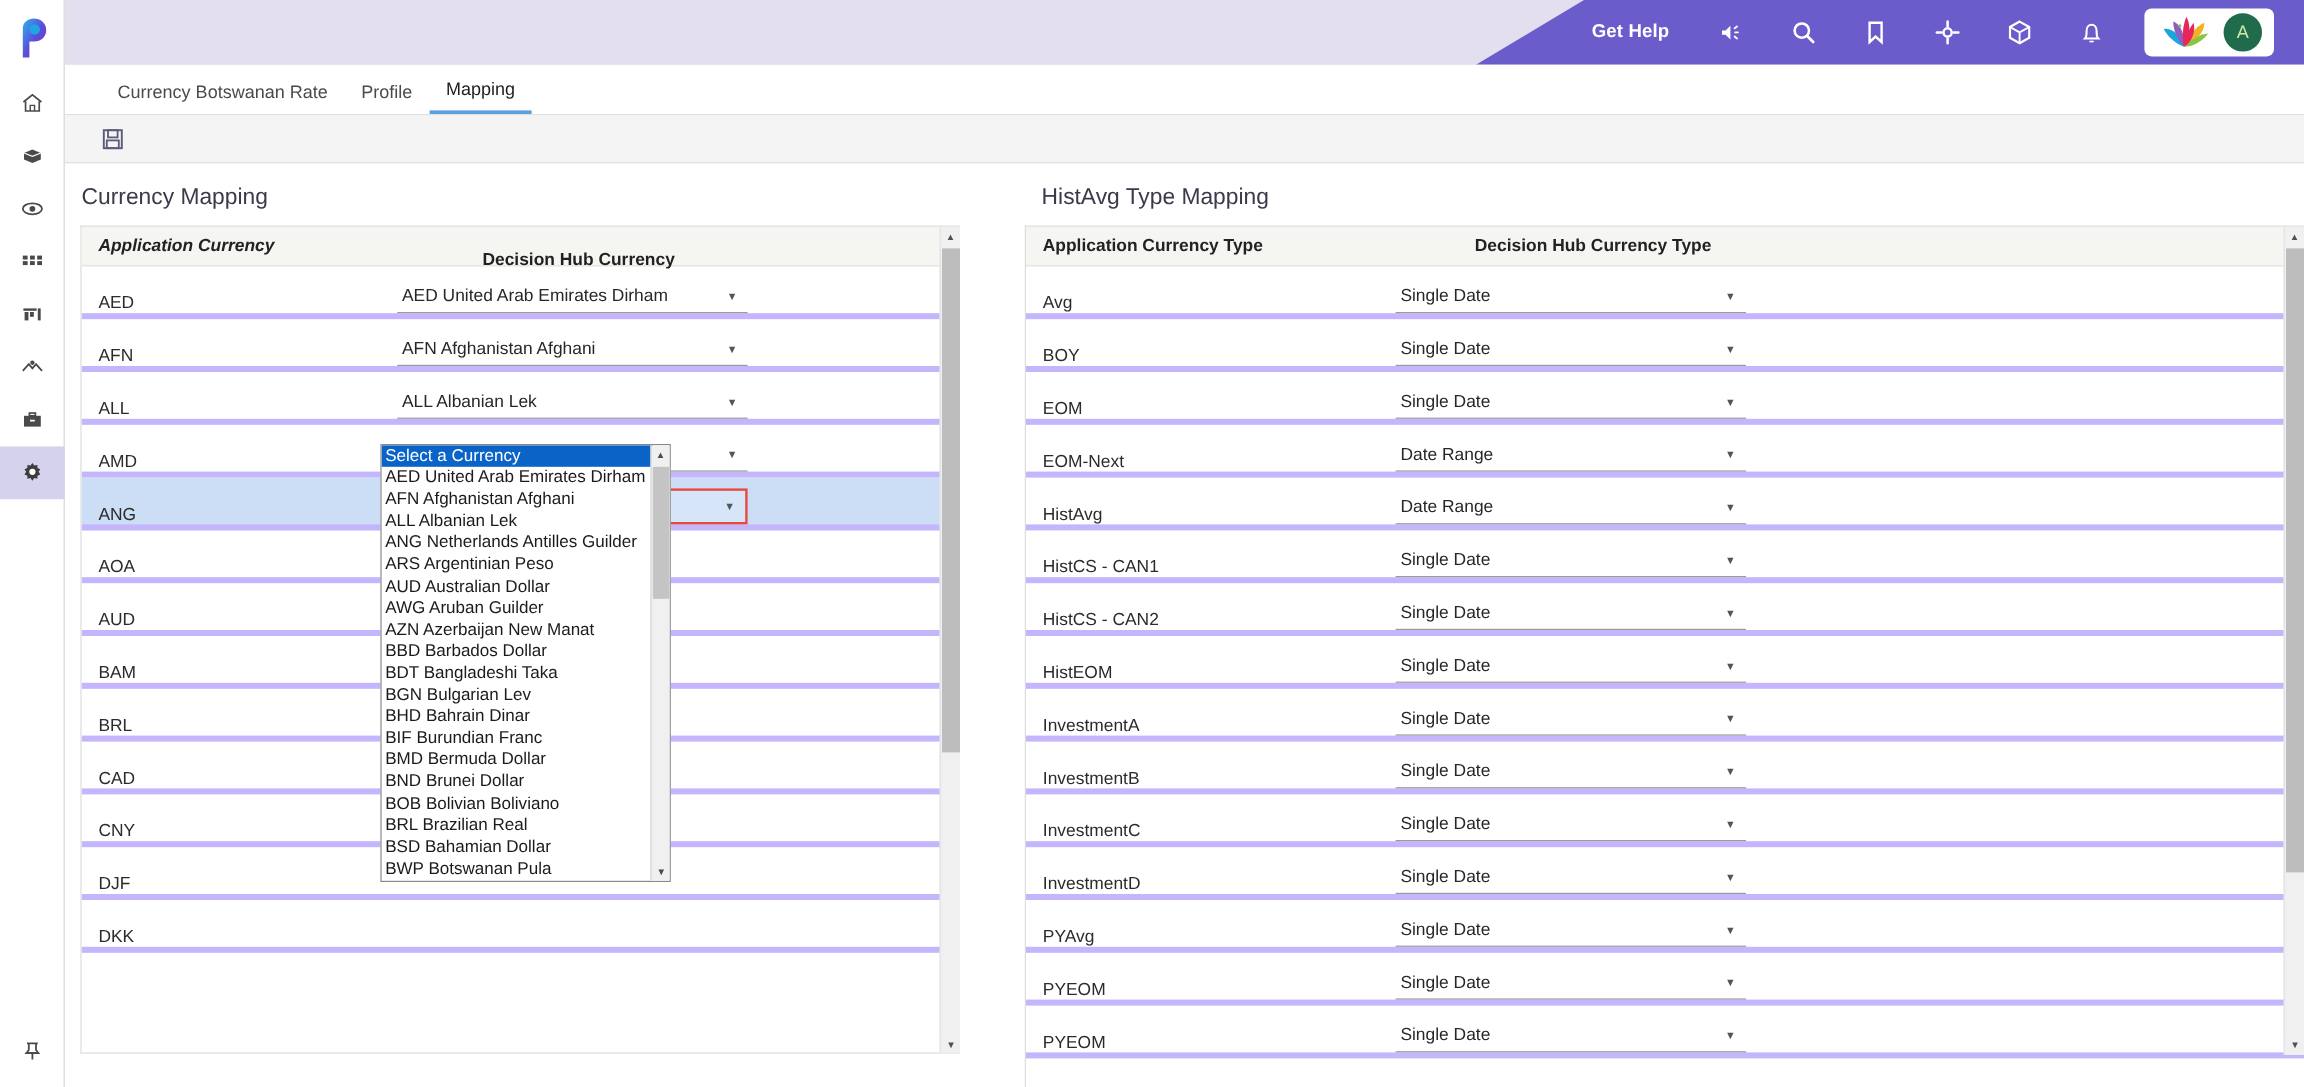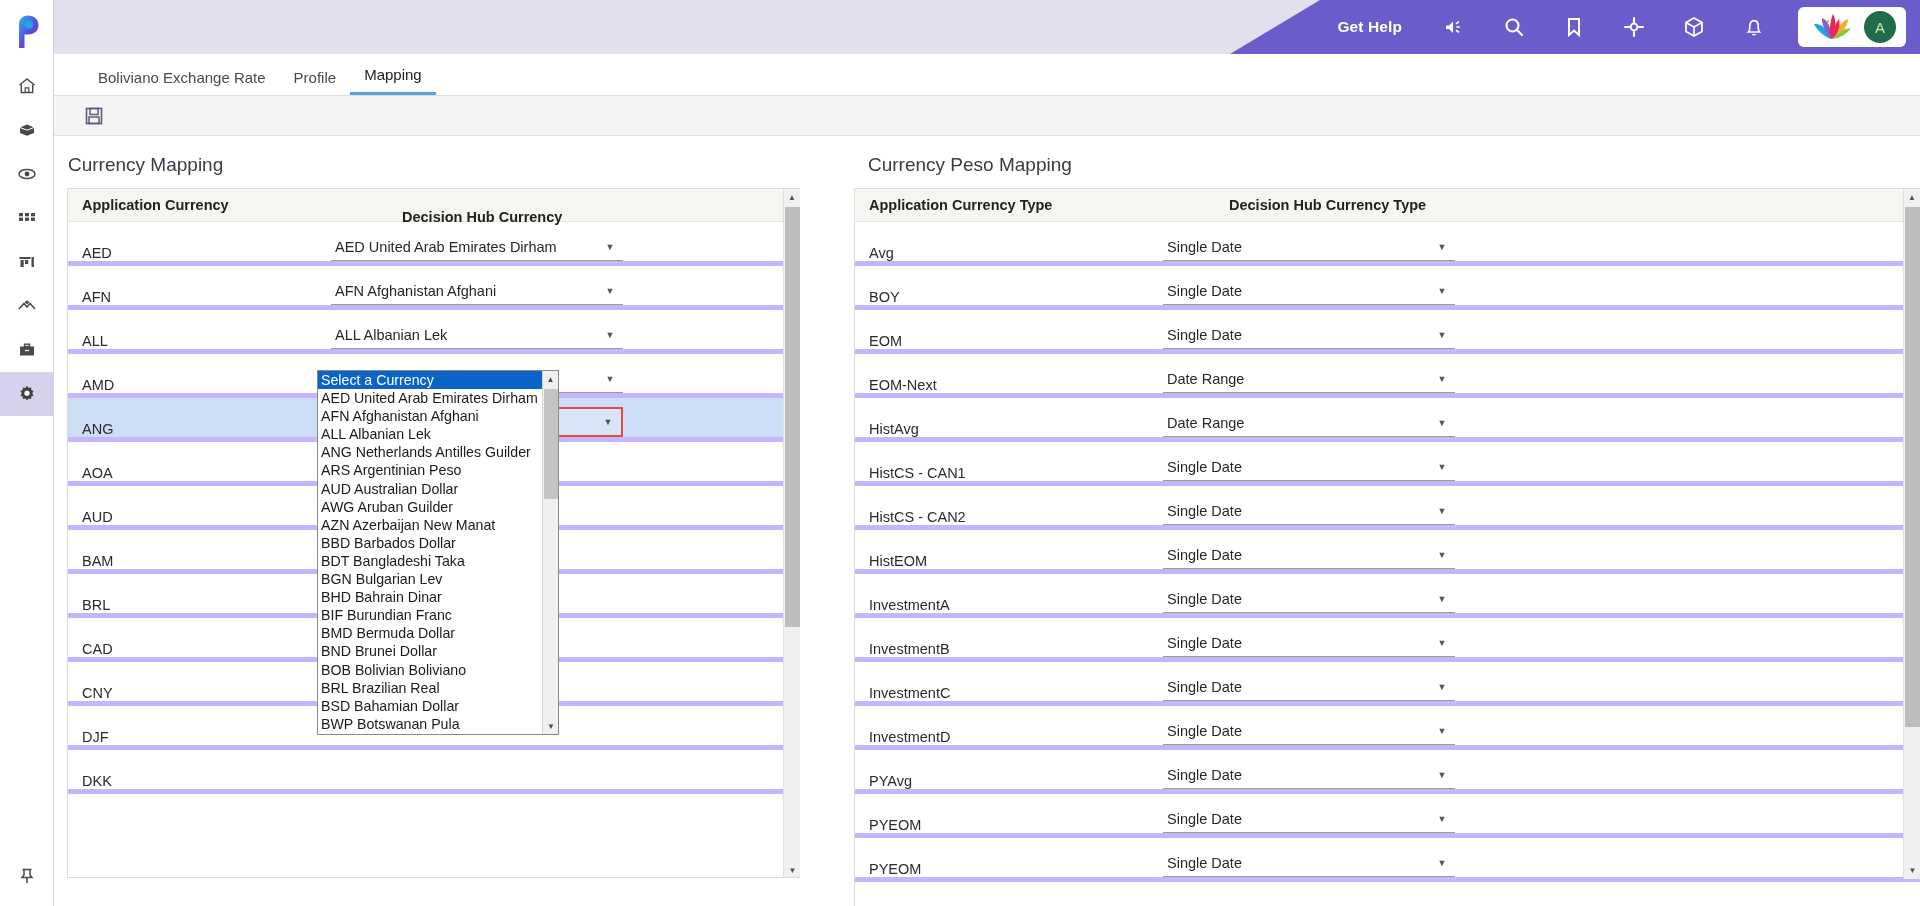--- a/index.html
+++ b/index.html
@@ -31,21 +31,21 @@
     position:absolute; left:54px; top:0; width:1866px; height:54px;
     background:#e3dfee; z-index:20;
   }
   #topbar-purple{
     position:absolute; right:0; top:0; height:54px; width:690px;
     background:#6b5ccc;
     clip-path: polygon(90px 0, 100% 0, 100% 100%, 0 100%);
   }
   #topbar-right{
     position:absolute; right:0; top:0; height:54px;
-    display:flex; align-items:center; gap:0px; padding-right:10px;
+    display:flex; align-items:center; gap:0px; padding-right:21px;
   }
   .gethelp{
     color:#ffffff; font-size:15.5px; font-weight:bold; padding:0 22px; cursor:pointer;
     letter-spacing:0.1px;
   }
   .topicon{
     width:60px;height:54px;display:flex;align-items:center;justify-content:center;
     color:#fff; cursor:pointer;
   }
   #profile-chip{
@@ -283,42 +283,42 @@
           <circle cx="19.5" cy="9.5" r="1.3" fill="#8bc53f"></circle>
           <circle cx="38" cy="18" r="1.2" fill="#8bc53f"></circle>
         </g>
       </svg>
       <div class="avatar">A</div>
     </div>
   </div>
 </div>
 
 <div id="tabbar">
-  <div class="tab">Boliviano Exchange Rate</div>
+  <div class="tab">Currency Botswanan Rate</div>
   <div class="tab">Profile</div>
   <div class="tab active">Mapping</div>
 </div>
 
 <div id="toolbar">
   <div class="tool-btn">
     <svg width="20" height="20" viewBox="0 0 20 20">
       <rect x="2.5" y="2.5" width="15" height="15" fill="none" stroke="#5b5b7a" stroke-width="1.6"></rect>
       <rect x="6" y="2.5" width="8" height="6" fill="none" stroke="#5b5b7a" stroke-width="1.5"></rect>
       <rect x="5" y="11" width="10" height="6.5" fill="none" stroke="#5b5b7a" stroke-width="1.5"></rect>
     </svg>
   </div>
 </div>
 
 <div id="main">
 
   <div class="panel" style="width:800px;">
     <div class="panel-title">Currency Mapping</div>
     <div class="grid-wrap" style="margin-left:13px; width:733px; height:690px;">
       <div class="grid-head">
-        <div class="th" style="width:320px;">Application Currency</div>
+        <div class="th" style="width:320px;font-style:italic;">Application Currency</div>
         <div class="th" style="width:380px;margin-top:23px;">Decision Hub Currency</div>
       </div>
       <div class="grid-body" id="left-rows">
           <div class="row">
             <div class="cell-code" style="width: 255px;">AED</div>
             <div class="cell-sel" style="width: 300px;">
               <div class="sel-box">
                 <span class="val">AED United Arab Emirates Dirham</span>
                 <span class="caret">▼</span>
               </div>
@@ -396,21 +396,21 @@
 
       <div class="vscroll" style="height:690px;">
         <div class="arrow">▲</div>
         <div class="thumb" style="top:18px; height:420px;"></div>
         <div class="arrow" style="position:absolute;bottom:0;left:0;width:17px;">▼</div>
       </div>
     </div>
   </div>
 
   <div class="panel" style="width:1066px;">
-    <div class="panel-title">Currency Peso Mapping</div>
+    <div class="panel-title">HistAvg Type Mapping</div>
     <div class="grid-wrap" style="margin-left:0px; width:1066px; height:740px; border-right:none;">
       <div class="grid-head">
         <div class="th" style="width:360px;">Application Currency Type</div>
         <div class="th" style="width:500px;">Decision Hub Currency Type</div>
       </div>
       <div class="grid-body" id="right-rows">
           <div class="row">
             <div class="cell-code" style="width: 300px;">Avg</div>
             <div class="cell-sel" style="width: 300px;">
               <div class="sel-box">

